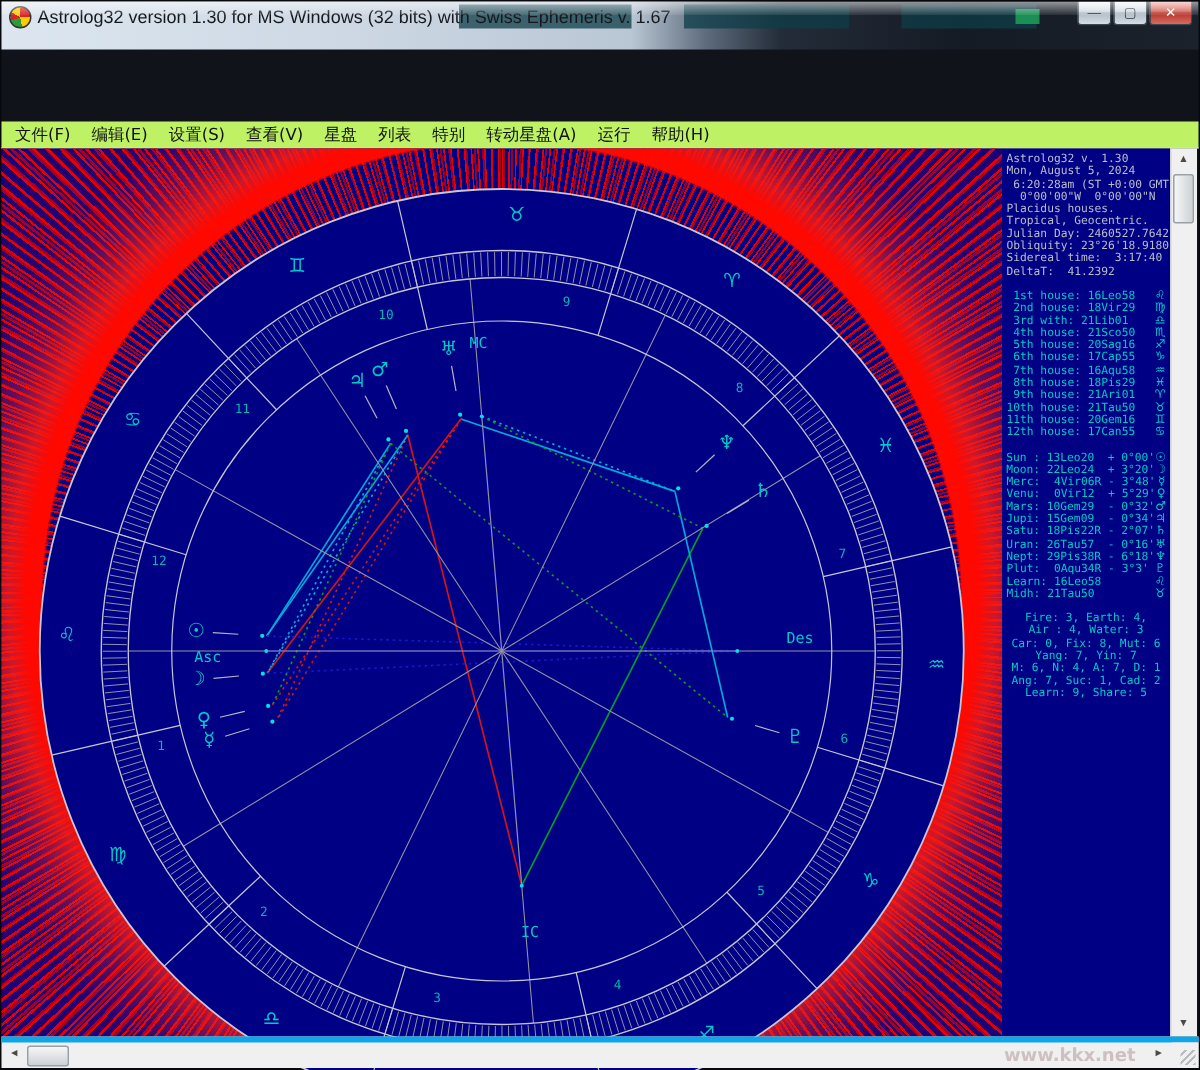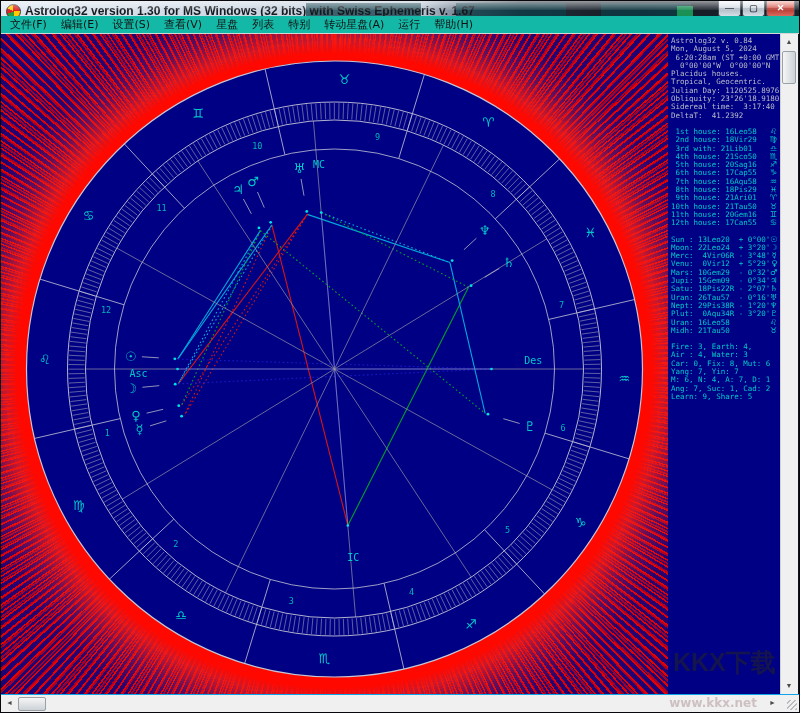--- a/index.html
+++ b/index.html
@@ -1,65 +1,65 @@
 <!DOCTYPE html>
 <html><head>
 <meta charset="utf-8">
 <style>
   html,body{margin:0;padding:0;background:#000;}
   body{width:800px;height:713px;overflow:hidden;font-family:"Liberation Sans",sans-serif;}
   .window{position:absolute;left:0;top:0;width:798px;height:711px;border:1px solid #06080c;
           background:#10141a;display:flex;flex-direction:column;}
   
-  .titlebar{height:15px;position:relative;overflow:hidden;flex:0 0 auto;
-    background:linear-gradient(90deg,#dde6f0 0px,#cdd8e4 230px,#b9c6d4 420px,#5d6b7c 470px,#232c38 520px,#151b25 640px,#1b222c 100%);font-weight:bold;}
+  .titlebar{height:32px;position:relative;overflow:hidden;flex:0 0 auto;
+    background:linear-gradient(90deg,#dde6f0 0px,#cdd8e4 230px,#b9c6d4 420px,#5d6b7c 470px,#232c38 520px,#151b25 640px,#1b222c 100%);}
   .titlebar:after{content:"";position:absolute;left:0;top:0;right:0;height:9px;
     background:linear-gradient(rgba(255,255,255,.55),rgba(255,255,255,.08));pointer-events:none;}
   .bg-win{position:absolute;top:2px;height:16px;background:#0d3d48;opacity:.75;}
   .bg-win.g{background:#1d9a58;opacity:.9;}
   .title-icon{position:absolute;left:5px;top:3px;width:13px;height:13px;border-radius:50%;
     background:conic-gradient(#d22 0 90deg,#fc0 90deg 170deg,#2a9a3a 170deg 250deg,#d22 250deg 300deg,#fc0 300deg 360deg);
     border:1px solid #333;}
   .title-text{position:absolute;left:24px;top:3px;font-size:12px;color:#15181c;white-space:nowrap;}
   .win-buttons{position:absolute;right:4px;top:0;display:flex;}
   .wbtn{width:21px;height:15px;border:1px solid #3c4650;border-top:none;border-radius:0 0 3px 3px;
     background:linear-gradient(#f4f8fb,#cfd8e0 45%,#aebac4 50%,#d6dee6);margin-left:1px;
     font-size:9px;line-height:14px;text-align:center;color:#2b323a;}
   .wbtn.close{width:27px;background:linear-gradient(#f0a49c,#d3554a 45%,#b3352c 50%,#d96a5e);color:#fff;}
   
-  .menubar{height:17px;background:#14b8a6;border-bottom:1px solid #d6d6d6;flex:0 0 auto;
-    display:flex;align-items:center;padding-left:2px;}
+  .menubar{height:17px;background:#bef264;border-bottom:1px solid #d6d6d6;flex:0 0 auto;
+    display:flex;align-items:center;padding-left:2px;margin-top:48px;}
   .menu-item{font-size:11px;color:#121212;padding:0 7px;line-height:16px;white-space:nowrap;
     font-family:"DejaVu Sans",sans-serif;}
   
   .content{flex:1 1 auto;display:flex;min-height:0;}
   .chart-area{position:relative;width:667px;flex:0 0 auto;background:
      radial-gradient(circle at 50% 51%, rgba(0,0,132,0) 0 305px, #ff0800 307px 317px,
         rgba(255,30,20,.8) 329px, rgba(255,40,30,.38) 352px, rgba(250,0,0,.16) 380px, rgba(250,0,0,.10) 100%),
      repeating-conic-gradient(from 0deg at 50% 51%, #e40000 0deg 0.22deg, rgba(0,0,0,0) 0.22deg 0.86deg),
      repeating-conic-gradient(from 0.13deg at 50% 51%, rgba(228,0,0,.65) 0deg 0.26deg, rgba(0,0,0,0) 0.26deg 1.07deg),
      #000084;}
   .chart-area svg{position:absolute;left:0;top:0;}
   
   .sidebar{width:112px;flex:0 0 auto;background:#000084;position:relative;overflow:hidden;
     font-family:"DejaVu Sans Mono","Liberation Mono",monospace;font-size:7.5px;line-height:8.3px;
     padding:3px 0 0 3px;box-sizing:border-box;}
   .sb-line{white-space:pre;color:#b9bdc9;}
-  .sb-row{display:flex;white-space:pre;color:#00c9c9;padding-right:3px;}
+  .sb-row{display:flex;white-space:pre;color:#00c9c9;padding-right:3px;justify-content:center;}
   .sb-row .g{margin-left:auto;font-family:"DejaVu Sans",sans-serif;font-size:8px;color:#00c9c9;}
   .sb-gap{height:8px;}
   .wm-kkx{position:absolute;left:5px;top:624px;font-family:Liberation Sans, sans-serif;
     font-weight:bold;font-size:25px;color:#14144e;letter-spacing:0px;white-space:nowrap;}
   
   .vscroll{width:17px;flex:0 0 auto;background:#f0f0f0;border-left:1px solid #d2d2d2;position:relative;}
   .sb-btn{position:absolute;left:0;width:16px;height:16px;text-align:center;font-size:7px;
     color:#4a4a4a;line-height:16px;}
   .vthumb{position:absolute;left:1px;right:2px;top:17px;height:31px;border:1px solid #98a0a8;
     border-radius:2px;background:linear-gradient(90deg,#f6f6f6,#cdd2d6);}
-  .hscroll-row{height:17px;flex:0 0 auto;background:#f0f0f0;border-top:1px solid #0ea5e9;
+  .hscroll-row{height:17px;flex:0 0 auto;background:#f0f0f0;border-top:4px solid #0ea5e9;
     display:flex;position:relative;}
   .hbtn{width:17px;height:16px;text-align:center;font-size:7px;color:#4a4a4a;line-height:16px;flex:0 0 auto;}
   .hthumb{width:26px;height:12px;margin-top:2px;border:1px solid #98a0a8;border-radius:2px;
     background:linear-gradient(#f6f6f6,#cdd2d6);flex:0 0 auto;}
   .htrack{flex:1 1 auto;}
   .corner{width:18px;flex:0 0 auto;background:#f0f0f0;position:relative;}
   .grip{position:absolute;right:2px;bottom:2px;width:10px;height:10px;
     background:repeating-linear-gradient(135deg,rgba(0,0,0,0) 0 2px,#b8bcc0 2px 3.5px);}
   .wm-net{position:absolute;right:42px;top:1px;font-weight:bold;font-size:12px;color:#cec0c0;
     font-family:"DejaVu Sans",sans-serif;}
@@ -570,27 +570,27 @@
           <circle cx="346.8176293943281" cy="491.4341418850608" r="1.3" fill="#00e2e2"></circle>
           <text x="137.56129859959742" y="339.90156031523406" text-anchor="middle" fill="#00c9c9" font-size="10" dominant-baseline="central" font-family="&quot;DejaVu Sans Mono&quot;,monospace">Asc</text>
           <text x="532.3350519112657" y="326.8992511800289" text-anchor="middle" fill="#00c9c9" font-size="10" dominant-baseline="central" font-family="&quot;DejaVu Sans Mono&quot;,monospace">Des</text>
           <text x="318.01162438822774" y="130.58593438584356" text-anchor="middle" fill="#00c9c9" font-size="10" dominant-baseline="central" font-family="&quot;DejaVu Sans Mono&quot;,monospace">MC</text>
           <text x="352.2812797625074" y="523.0645195949583" text-anchor="middle" fill="#00c9c9" font-size="10" dominant-baseline="central" font-family="&quot;DejaVu Sans Mono&quot;,monospace">IC</text>
         </svg>
     </div>
 
     <div class="sidebar" id="sidebar">
       <div class="wm-kkx">KKX下载</div>
-    <div class="sb-line">Astrolog32 v. 0.84</div>
+    <div class="sb-line">Astrolog32 v. 1.30</div>
         <div class="sb-line">Mon, August 5, 2024</div>
         <div class="sb-line"> 6:20:28am (ST +0:00 GMT)</div>
         <div class="sb-line">  0°00'00"W  0°00'00"N</div>
         <div class="sb-line">Placidus houses.</div>
         <div class="sb-line">Tropical, Geocentric.</div>
-        <div class="sb-line">Julian Day: 1120525.8976</div>
+        <div class="sb-line">Julian Day: 2460527.7642</div>
         <div class="sb-line">Obliquity: 23°26'18.9180"</div>
         <div class="sb-line">Sidereal time:  3:17:40</div>
         <div class="sb-line">DeltaT:  41.2392</div>
         <div class="sb-gap"></div>
         <div class="sb-row"><span> 1st house: 16Leo58</span><span class="g">♌</span></div>
         <div class="sb-row"><span> 2nd house: 18Vir29</span><span class="g">♍</span></div>
         <div class="sb-row"><span> 3rd with: 21Lib01</span><span class="g">♎</span></div>
         <div class="sb-row"><span> 4th house: 21Sco50</span><span class="g">♏</span></div>
         <div class="sb-row"><span> 5th house: 20Sag16</span><span class="g">♐</span></div>
         <div class="sb-row"><span> 6th house: 17Cap55</span><span class="g">♑</span></div>
@@ -602,23 +602,23 @@
         <div class="sb-row"><span>12th house: 17Can55</span><span class="g">♋</span></div>
         <div class="sb-gap"></div>
         <div class="sb-row"><span>Sun : 13Leo20  + 0°00'</span><span class="g">☉</span></div>
         <div class="sb-row"><span>Moon: 22Leo24  + 3°20'</span><span class="g">☽</span></div>
         <div class="sb-row"><span>Merc:  4Vir06R - 3°48'</span><span class="g">☿</span></div>
         <div class="sb-row"><span>Venu:  0Vir12  + 5°29'</span><span class="g">♀</span></div>
         <div class="sb-row"><span>Mars: 10Gem29  - 0°32'</span><span class="g">♂</span></div>
         <div class="sb-row"><span>Jupi: 15Gem09  - 0°34'</span><span class="g">♃</span></div>
         <div class="sb-row"><span>Satu: 18Pis22R - 2°07'</span><span class="g">♄</span></div>
         <div class="sb-row"><span>Uran: 26Tau57  - 0°16'</span><span class="g">♅</span></div>
-        <div class="sb-row"><span>Nept: 29Pis38R - 1°20'</span><span class="g">♆</span></div>
-        <div class="sb-row"><span>Plut:  0Aqu34R - 3°20'</span><span class="g">♇</span></div>
-        <div class="sb-row"><span>Uran: 16Leo58</span><span class="g">♌</span></div>
+        <div class="sb-row"><span>Nept: 29Pis38R - 6°18'</span><span class="g">♆</span></div>
+        <div class="sb-row"><span>Plut:  0Aqu34R - 3°3'</span><span class="g">♇</span></div>
+        <div class="sb-row"><span>Learn: 16Leo58</span><span class="g">♌</span></div>
         <div class="sb-row"><span>Midh: 21Tau50</span><span class="g">♉</span></div>
         <div class="sb-gap"></div>
         <div class="sb-row">Fire: 3, Earth: 4,</div>
         <div class="sb-row">Air : 4, Water: 3</div>
         <div class="sb-row">Car: 0, Fix: 8, Mut: 6</div>
         <div class="sb-row">Yang: 7, Yin: 7</div>
         <div class="sb-row">M: 6, N: 4, A: 7, D: 1</div>
         <div class="sb-row">Ang: 7, Suc: 1, Cad: 2</div>
         <div class="sb-row">Learn: 9, Share: 5</div>
       </div>

